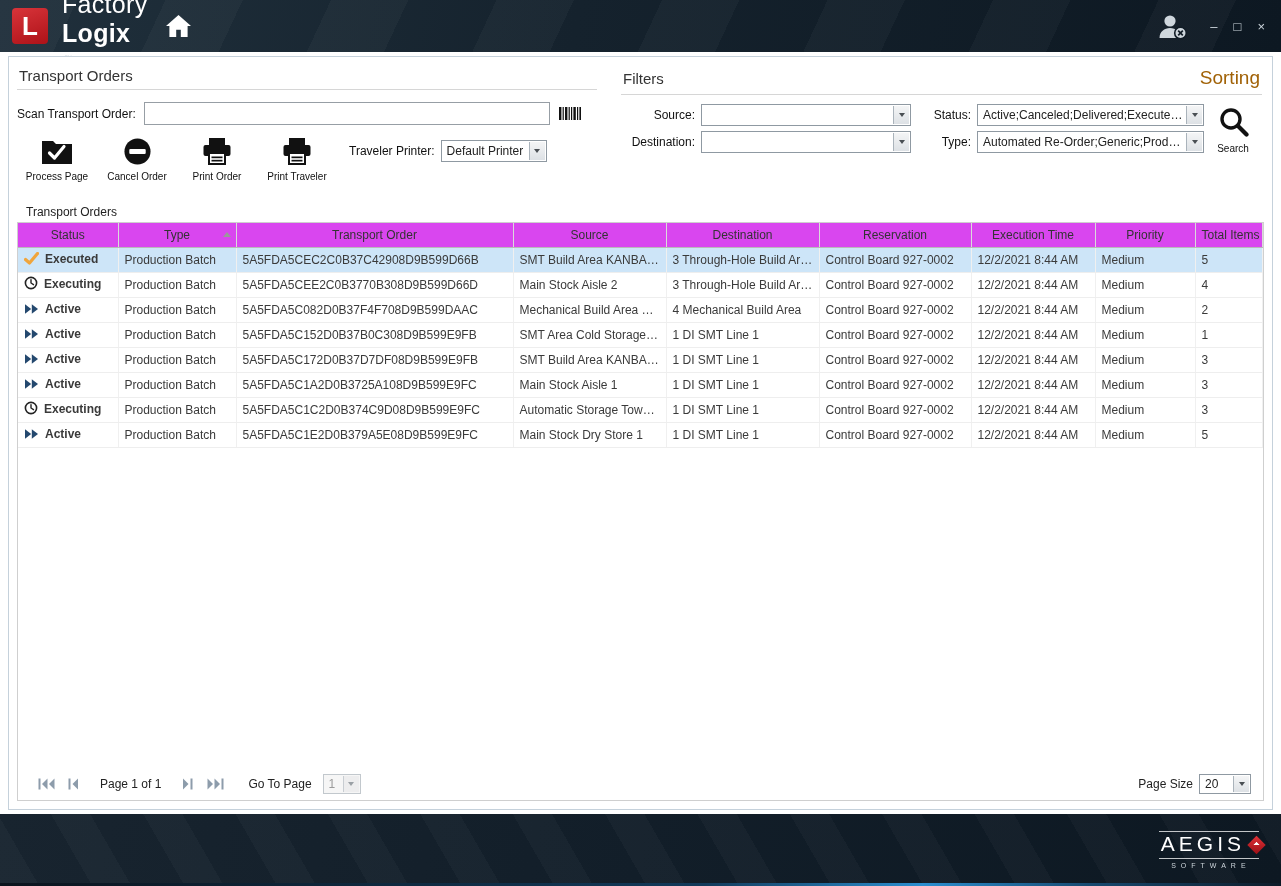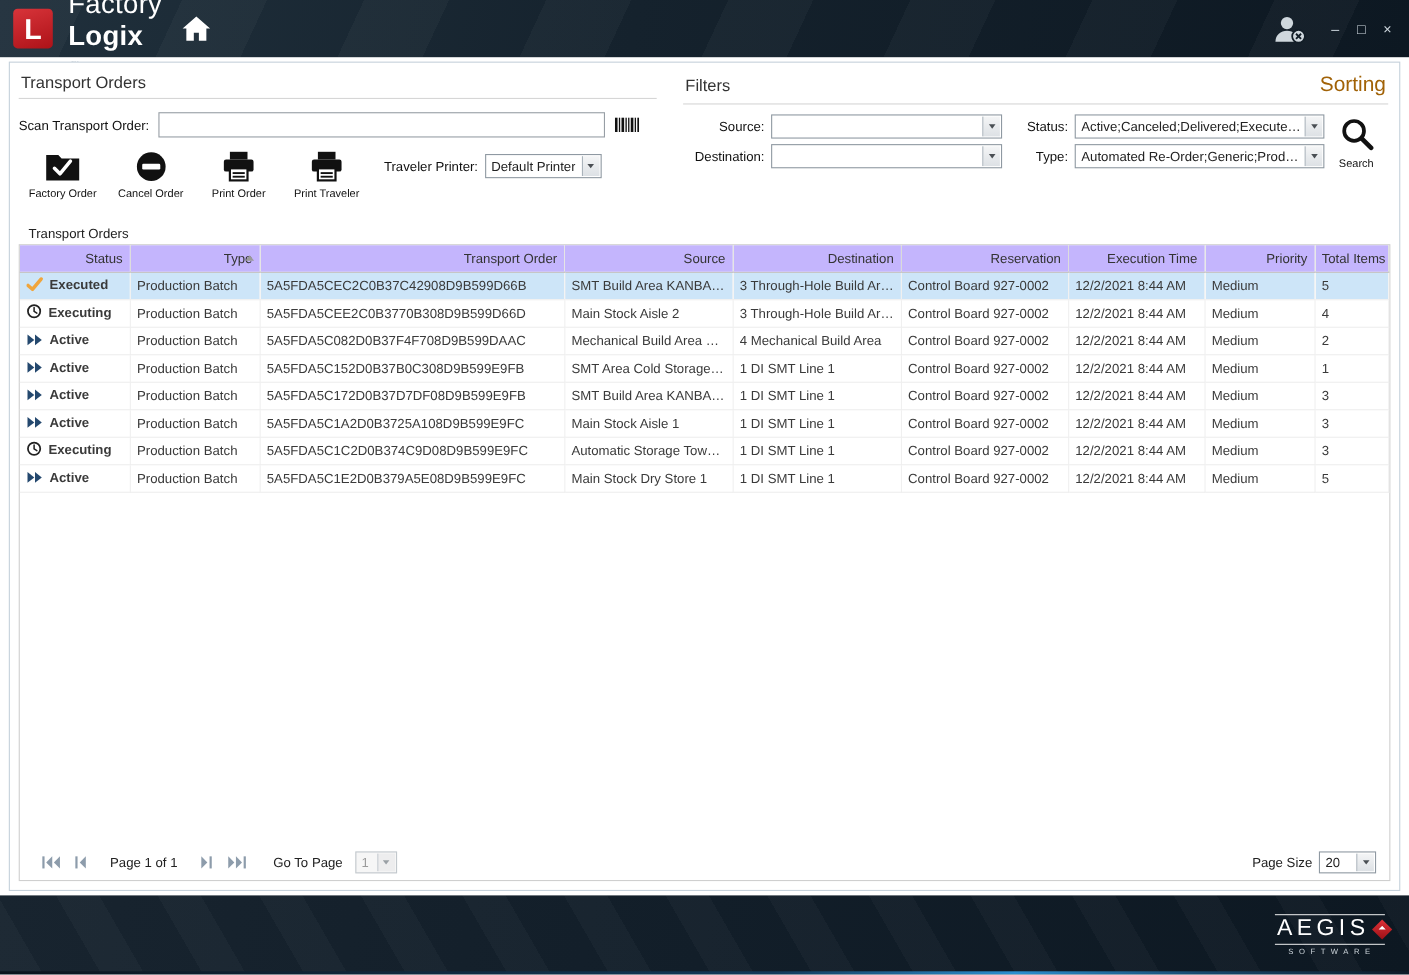--- a/index.html
+++ b/index.html
@@ -106,22 +106,22 @@
   .search-col { width: 58px; display: flex; flex-direction: column; align-items: center; padding-top: 2px; cursor: pointer; }
   .search-col .tool-label { margin-top: 2px; }
 
   
   .groupbox { flex: 1; min-height: 0; margin: 6px 8px 8px 8px; display: flex; flex-direction: column; }
   .groupbox-label { font-size: 12px; color: #222; padding: 0 0 3px 9px; }
   .groupbox-body { flex: 1; min-height: 0; border: 1px solid #cfcfcf; display: flex; flex-direction: column; background: #fff; }
 
   table.grid { width: 100%; border-collapse: collapse; table-layout: fixed; font-size: 12px; }
   table.grid thead th {
-    height: 24px; font-weight: normal; text-align: right; padding: 2px 6px;
-    color: #333; background: #c4b5fd; position: relative;
+    height: 24px; font-weight: normal; text-align: center; padding: 2px 6px;
+    color: #333; background: #d946ef; position: relative;
     border-right: 1px solid #dadada; border-bottom: 1px solid #b9b9b9;
     white-space: nowrap; overflow: hidden; cursor: pointer;
   }
   .sort-arrow {
     position: absolute; right: 5px; top: 9px; width: 0; height: 0;
     border-left: 4px solid transparent; border-right: 4px solid transparent;
     border-bottom: 5px solid #9a9a9a;
   }
   table.grid tbody td {
     height: 25px; padding: 2px 6px; color: #3a3a3a;
@@ -240,21 +240,21 @@
           </span>
         </div>
         <div class="toolbar">
           <div class="tool-btn">
             <span class="tool-icon">
               <svg width="34" height="29" viewBox="0 0 34 29">
                   <path d="M2 4 h11 l3 3 h16 v20 H2 Z" fill="#111"></path>
                   <path d="M9.5 16 l5 5 L24 9.5" stroke="#fff" stroke-width="3.2" fill="none" stroke-linecap="round" stroke-linejoin="round"></path>
                 </svg>
             </span>
-            <span class="tool-label">Factory Order</span>
+            <span class="tool-label">Process Page</span>
           </div>
           <div class="tool-btn">
             <span class="tool-icon">
               <svg width="29" height="29" viewBox="0 0 30 30">
                   <circle cx="15" cy="15" r="13.5" fill="#111"></circle>
                   <rect x="6.5" y="12.3" width="17" height="5.4" rx="1.2" fill="#fff"></rect>
                 </svg>
             </span>
             <span class="tool-label">Cancel Order</span>
           </div>

